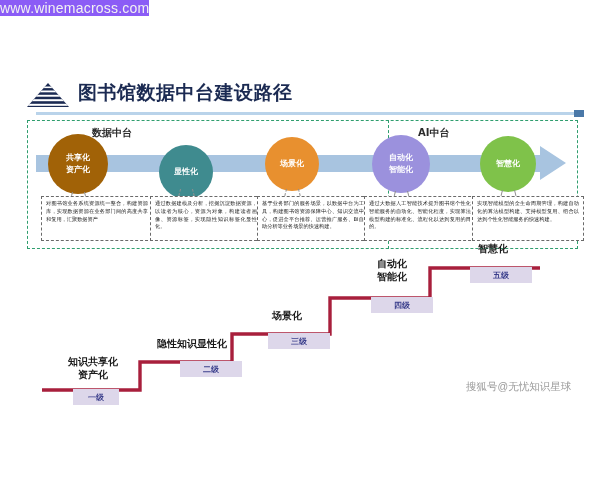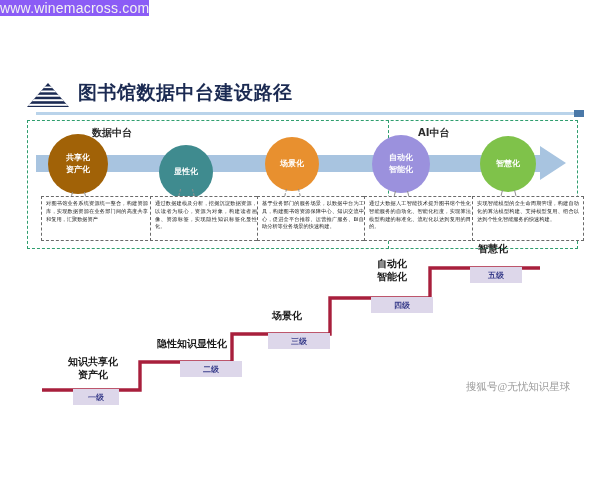--- a/index.html
+++ b/index.html
@@ -113,21 +113,21 @@
     position: absolute;
     font-size: 10px; font-weight: bold; color: #1a1a1a;
     font-family: "DejaVu Sans", "Liberation Sans", sans-serif;
     text-align: center; line-height: 1.25; white-space: nowrap;
   }
 
   
   #sohu-wm {
     position: absolute; left: 466px; top: 380px;
     font-size: 10.5px; color: #9a9a9a;
-    font-family: Liberation Serif, serif;
+    font-family: Liberation Sans, sans-serif;
     white-space: nowrap;
     text-align: right;
   }
 </style>
 </head>
 <body>
 
 <div id="root">
 
   <div id="wm-banner-top" class="wm-banner">www.winemacross.com</div>
@@ -217,20 +217,20 @@
       </div>
       <div class="step-badge" style="left: 268px; top: 333px; width: 62px; height: 16px;">三级</div>
       <div class="step-label" style="left: 377px; top: 258px;">
         <div>自动化</div>
         <div>智能化</div>
       </div>
       <div class="step-badge" style="left: 371px; top: 297px; width: 62px; height: 16px;">四级</div>
       <div class="step-label" style="left: 478px; top: 243px;">
         <div>智慧化</div>
       </div>
-      <div class="step-badge" style="left: 470px; top: 267px; width: 52px; height: 16px;">五级</div>
+      <div class="step-badge" style="left: 470px; top: 267px; width: 62px; height: 16px;">五级</div>
     </div>
 
   <div id="sohu-wm">搜狐号@无忧知识星球</div>
 
   <div id="wm-banner-bottom" class="wm-banner">www.winemacross.com</div>
 
 </div>
 
 </body></html>

